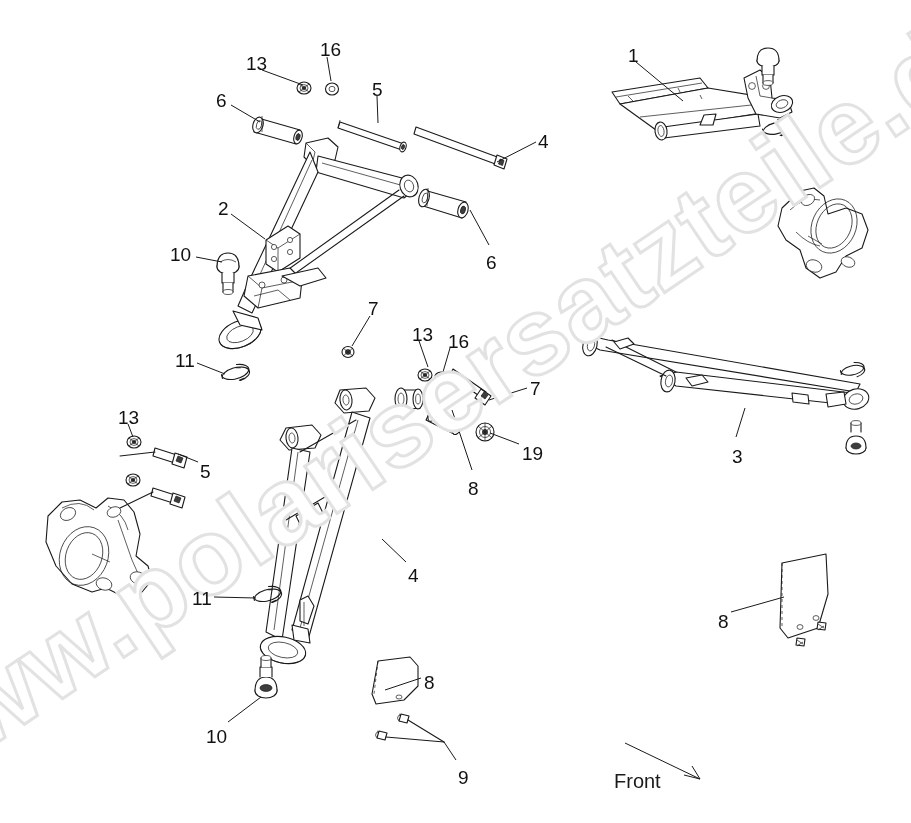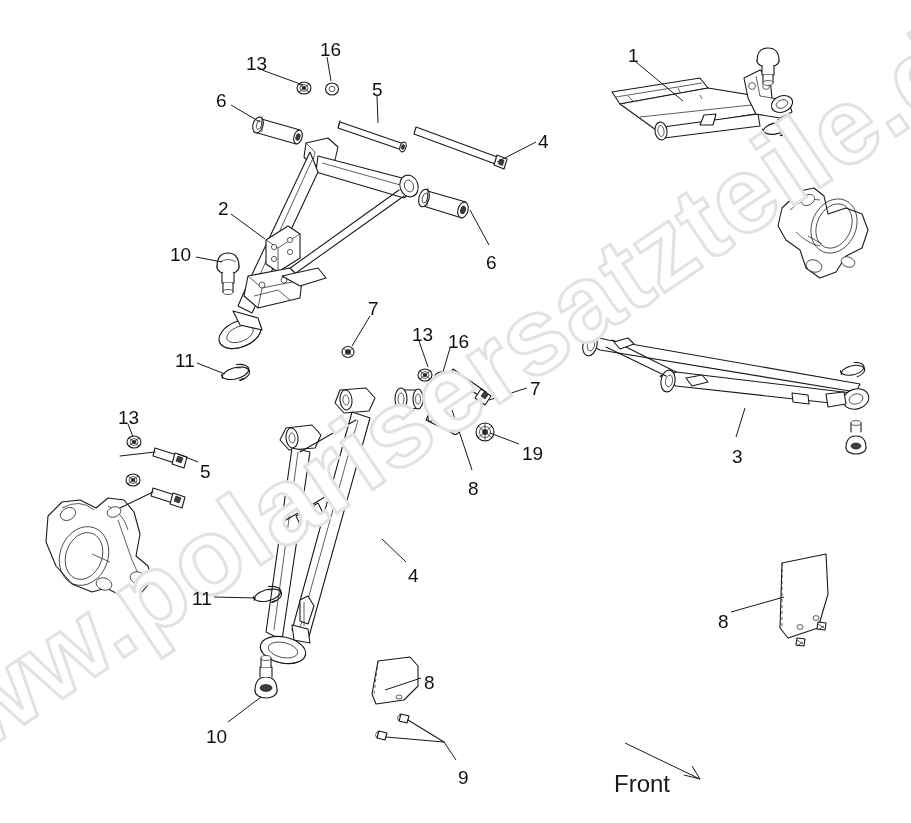--- a/index.html
+++ b/index.html
@@ -42,21 +42,21 @@
   .copyright {
     position: absolute;
     font-family: "Liberation Sans", sans-serif;
     font-size: 21px;
     color: #1a1a1a;
     white-space: nowrap;
   }
   .front-label {
     position: absolute;
     font-family: "Liberation Sans", sans-serif;
-    font-size: 24px;
+    font-size: 20px;
     color: #1a1a1a;
     white-space: nowrap;
   }
 </style>
 </head>
 <body>
 
 <div id="page">
 
   <svg id="artboard" viewBox="0 0 911 823">

